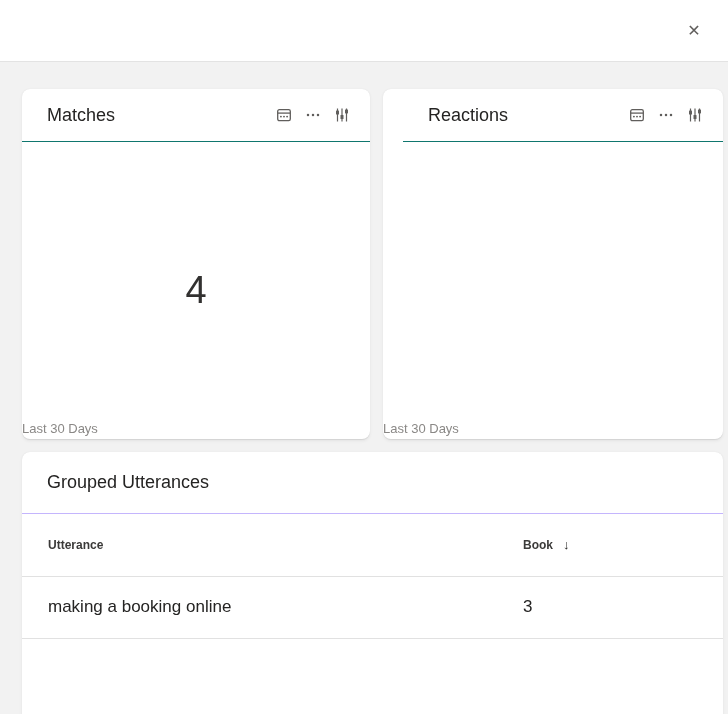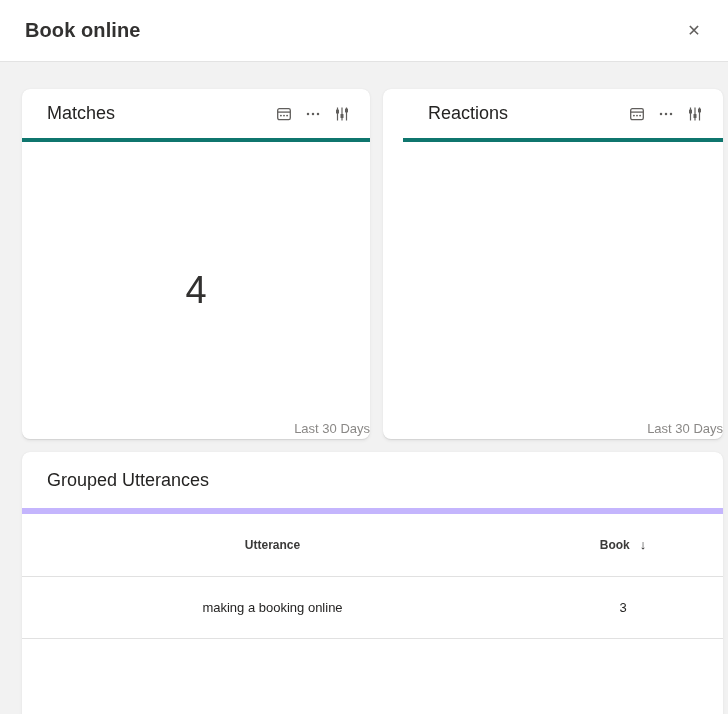--- a/index.html
+++ b/index.html
@@ -52,21 +52,21 @@
     flex-direction: column;
   }
   .kpi-card.matches { width: 348px; flex: none; }
   .kpi-card.reactions { flex: 1; padding-left: 20px; }
   .card-header {
     height: 53px;
     flex: none;
     display: flex;
     align-items: center;
     padding: 0 20px 0 25px;
-    border-bottom: 4px solid #0f766e;
+    border-bottom: 1px solid #0f766e;
   }
   .card-title {
     font-size: 18px;
     font-weight: 400;
     color: #252423;
   }
   .icon-group {
     margin-left: auto;
     display: flex;
     align-items: center;
@@ -87,70 +87,69 @@
   }
   .kpi-value {
     font-size: 38px;
     font-weight: 400;
     color: #323130;
   }
   .kpi-caption {
     position: absolute;
     bottom: 3px;
     left: 0; right: 0;
-    text-align: right;
+    text-align: left;
     font-size: 13px;
     color: #8a8886;
   }
   .table-card {
     margin-top: 13px;
     height: 280px;
     overflow: hidden;
   }
   .table-card .title-row {
     height: 62px;
     display: flex;
     align-items: center;
     padding-left: 25px;
-    border-bottom: 6px solid #c4b5fd;
+    border-bottom: 1px solid #c4b5fd;
   }
   .utt-table { width: 100%; border-collapse: collapse; }
   .utt-table th, .utt-table td {
-    text-align: center;
+    text-align: left;
     padding-left: 26px;
     height: 62px;
     vertical-align: middle;
     margin-left: 30px;
   }
   .utt-table th {
     font-size: 12px;
     font-weight: 700;
     color: #3b3a39;
   }
   .utt-table td {
-    font-size: 13px;
+    font-size: 17px;
     font-weight: 400;
     color: #252423;
     border-top: 1px solid #e1e1e1;
   }
   .col-utterance { width: 475px; }
   .sort-arrow {
     font-weight: 700;
     font-size: 13px;
     color: #252423;
     margin-left: 10px;
     cursor: pointer;
   }
   .spacer-row td { height: 14px; border-top: 1px solid #e1e1e1; }
 </style>
 </head>
 <body>
 
 <div class="modal-header">
-  <span class="modal-title">Book online</span>
   <button class="close-btn">✕</button>
 </div>
 
 <div class="body-area">
 
   <div class="cards-row">
 
     <div class="card kpi-card matches">
       <div class="card-header">
         <span class="card-title">Matches</span>

